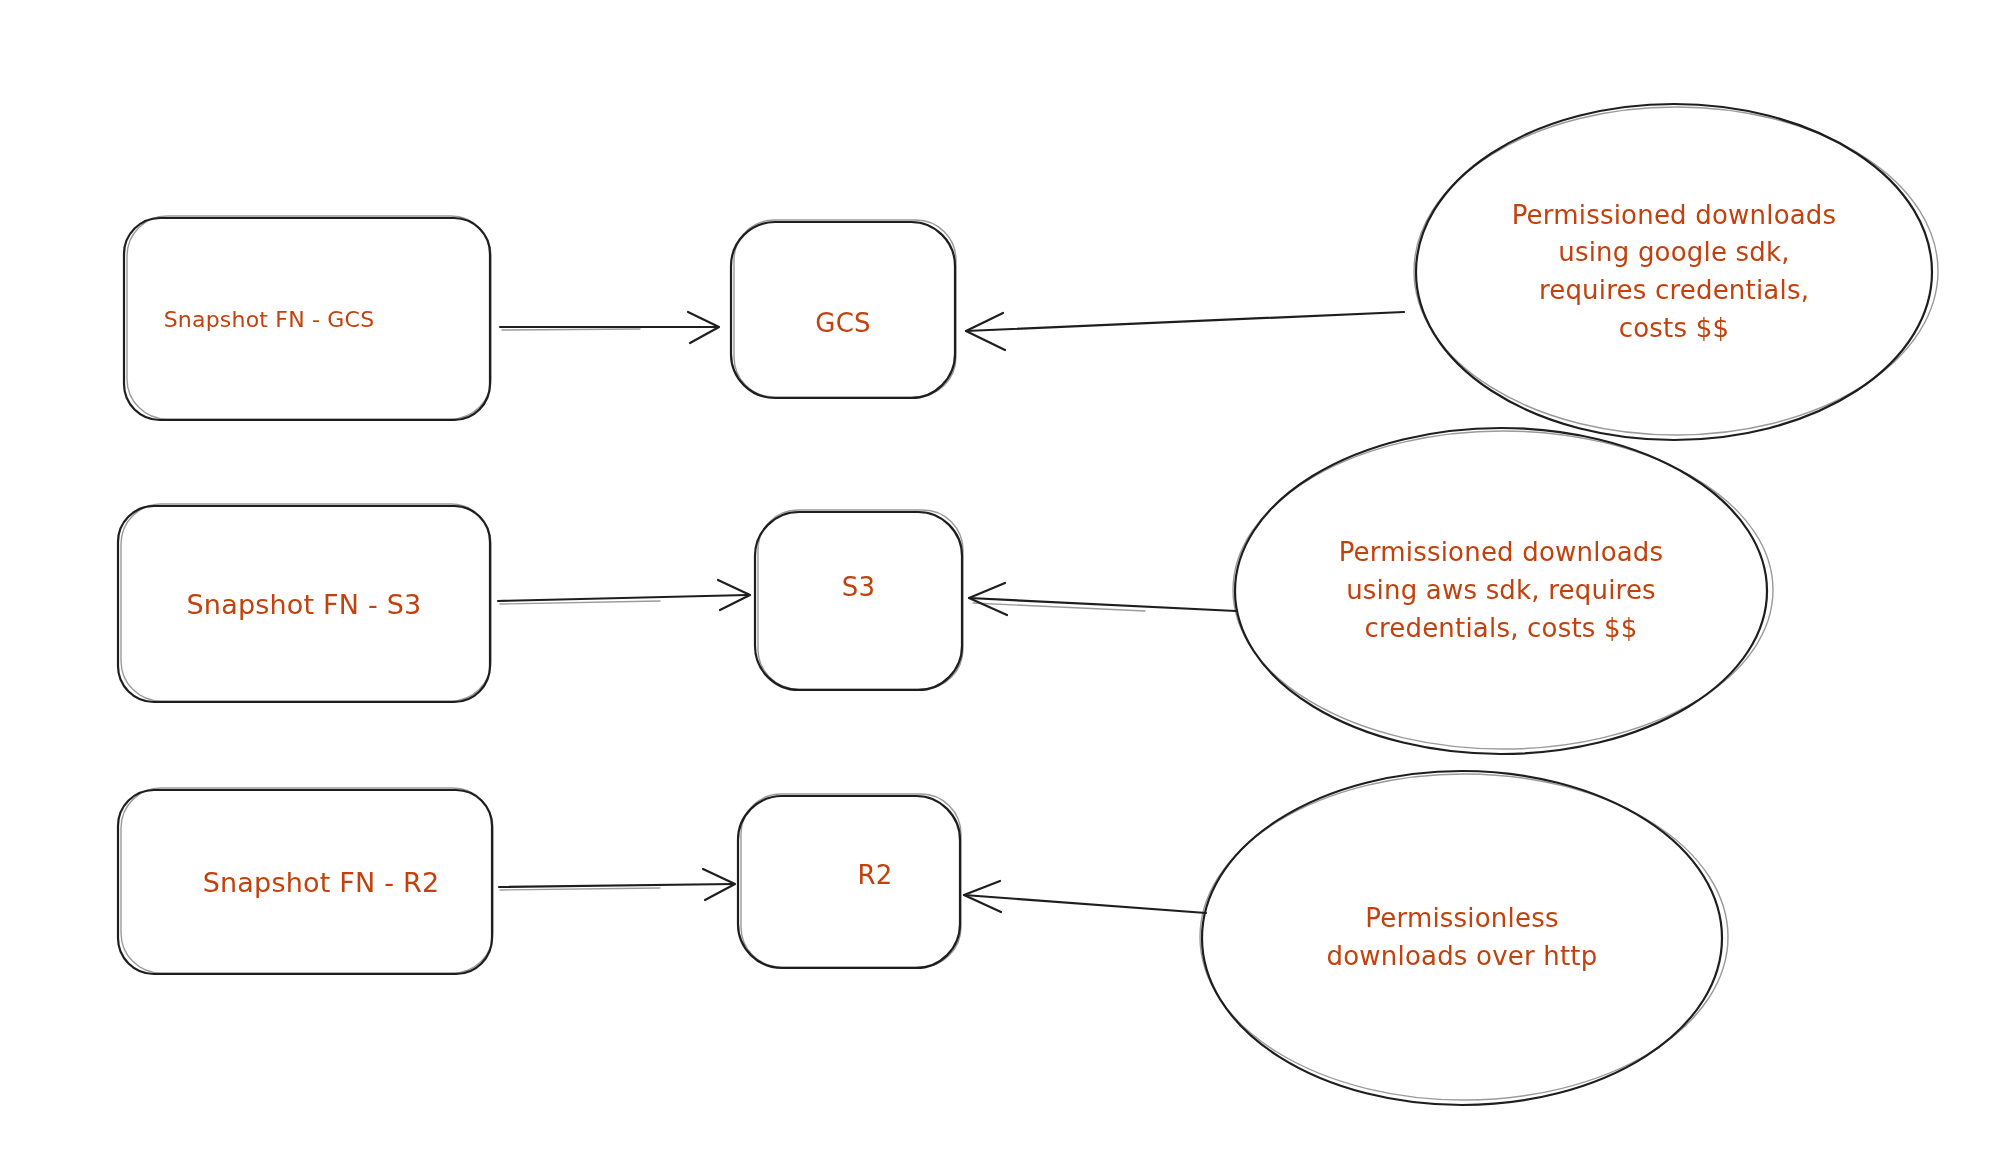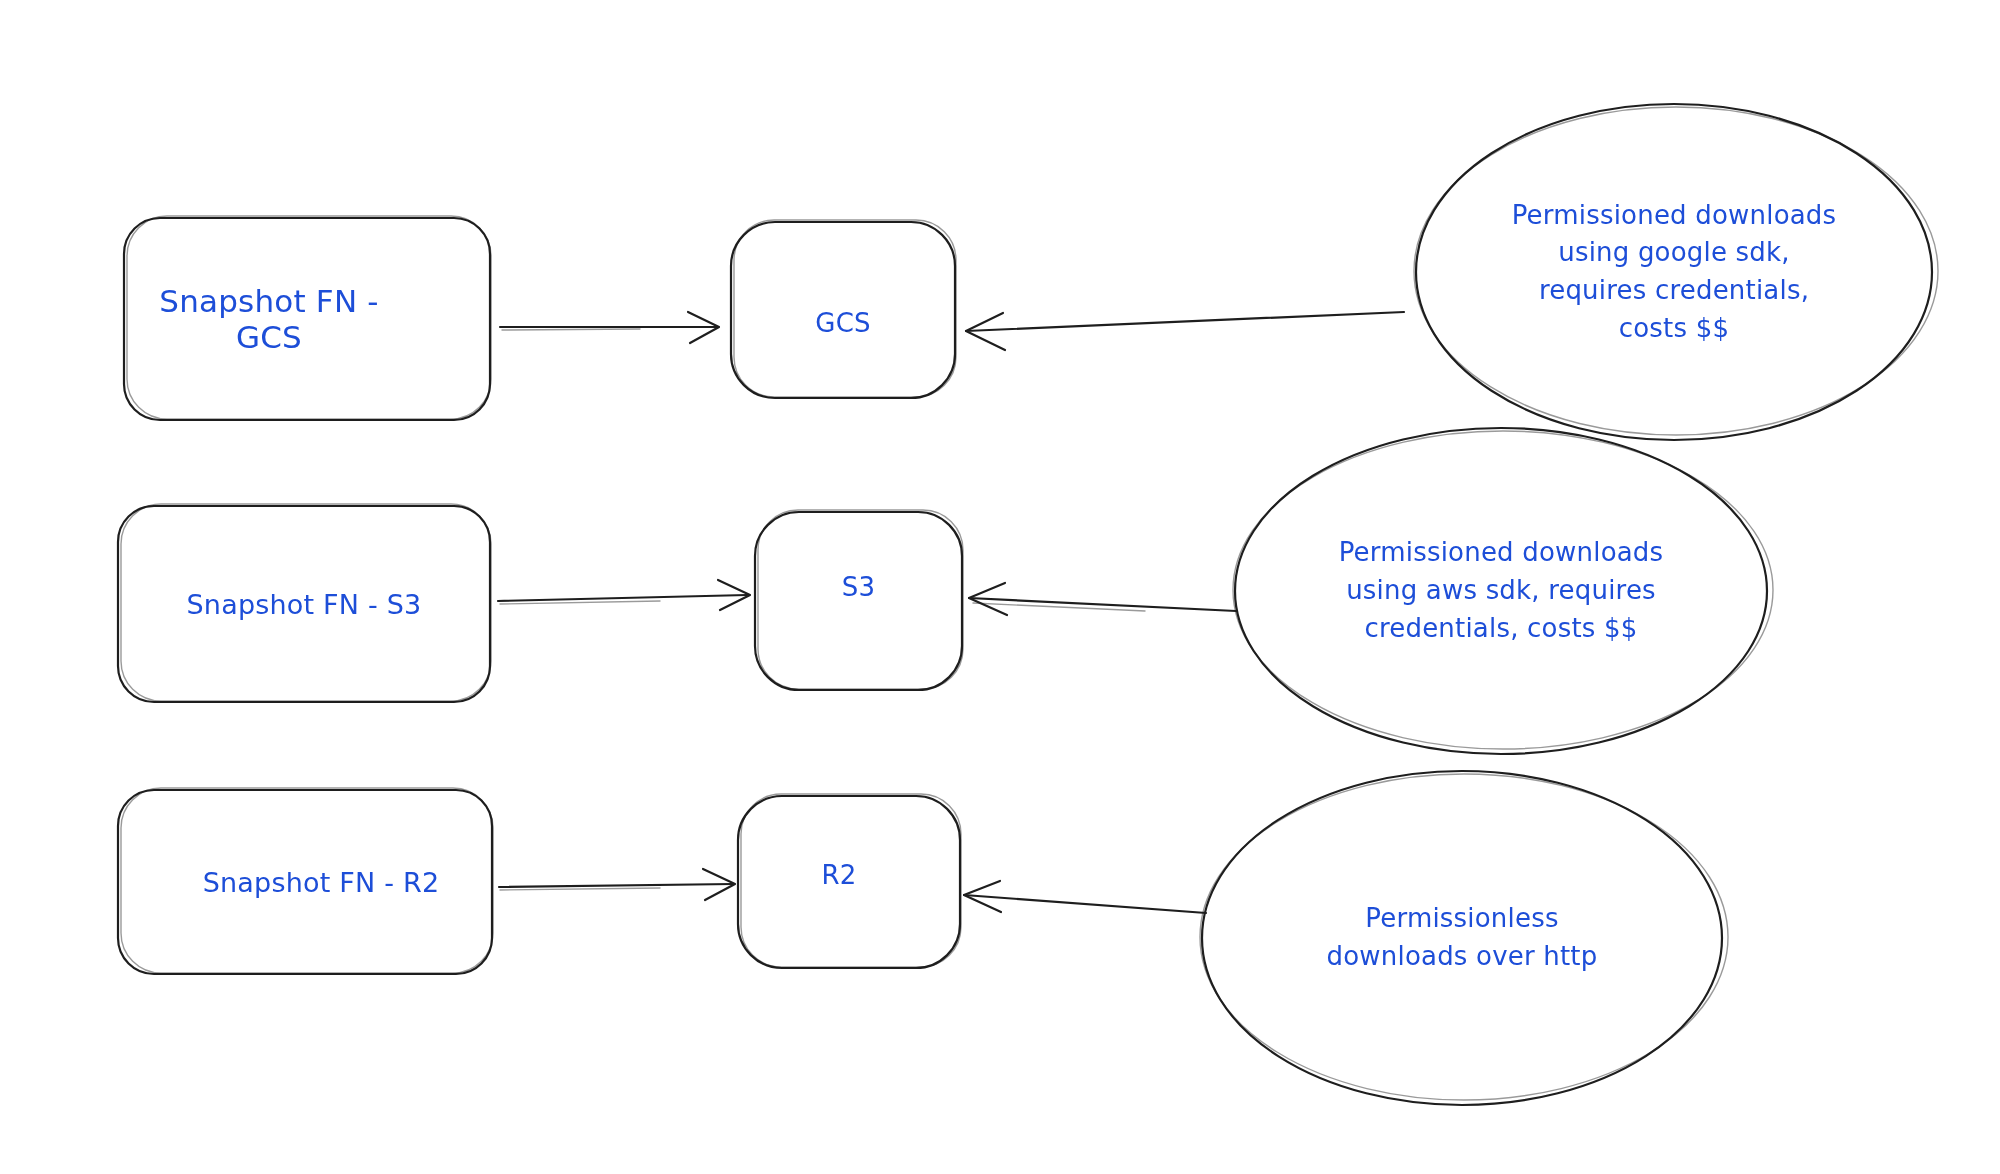--- a/index.html
+++ b/index.html
@@ -13,37 +13,37 @@
   }
   svg.sketch { position: absolute; left: 0; top: 0; width: 2000px; height: 1174px; }
   .s  { fill: none; stroke: #1e1e1e; stroke-width: 2.2; stroke-linecap: round; stroke-linejoin: round; }
   .g  { opacity: 0.45; stroke-width: 1.4; }
   .lbl {
     position: absolute;
     display: flex;
     align-items: center;
     justify-content: center;
     text-align: center;
-    color: #1d4ed8;
+    color: #c2410c;
     letter-spacing: 0.2px;
     pointer-events: none;
     box-sizing: border-box;
   }
   .note { white-space: pre-line; line-height: 1.45; }
 
-  .lbl-src1  { left: 124px;  top: 218px; width: 290px; height: 202px; font-size: 31px; }
+  .lbl-src1  { left: 124px;  top: 218px; width: 290px; height: 202px; font-size: 22px; }
   .lbl-tgt1  { left: 731px;  top: 222px; width: 224px; height: 202px; font-size: 26px; }
   .lbl-note1 { left: 1416px; top: 104px; width: 516px; height: 336px; font-size: 26px; }
 
   .lbl-src2  { left: 118px;  top: 506px; width: 372px; height: 196px; font-size: 27px; }
   .lbl-tgt2  { left: 755px;  top: 512px; width: 207px; height: 178px; font-size: 26px; padding-bottom: 28px; }
   .lbl-note2 { left: 1235px; top: 428px; width: 532px; height: 326px; font-size: 26px; }
 
   .lbl-src3  { left: 118px;  top: 790px; width: 406px; height: 184px; font-size: 27px; }
-  .lbl-tgt3  { left: 728px;  top: 796px; width: 222px; height: 172px; font-size: 26px; padding-bottom: 14px; }
+  .lbl-tgt3  { left: 764px;  top: 796px; width: 222px; height: 172px; font-size: 26px; padding-bottom: 14px; }
   .lbl-note3 { left: 1202px; top: 771px; width: 520px; height: 334px; font-size: 26px; }
 </style>
 </head>
 <body>
 
 <div class="canvas">
 
   <svg class="sketch" viewBox="0 0 2000 1174" xmlns="http://www.w3.org/2000/svg">
 
     <g>

